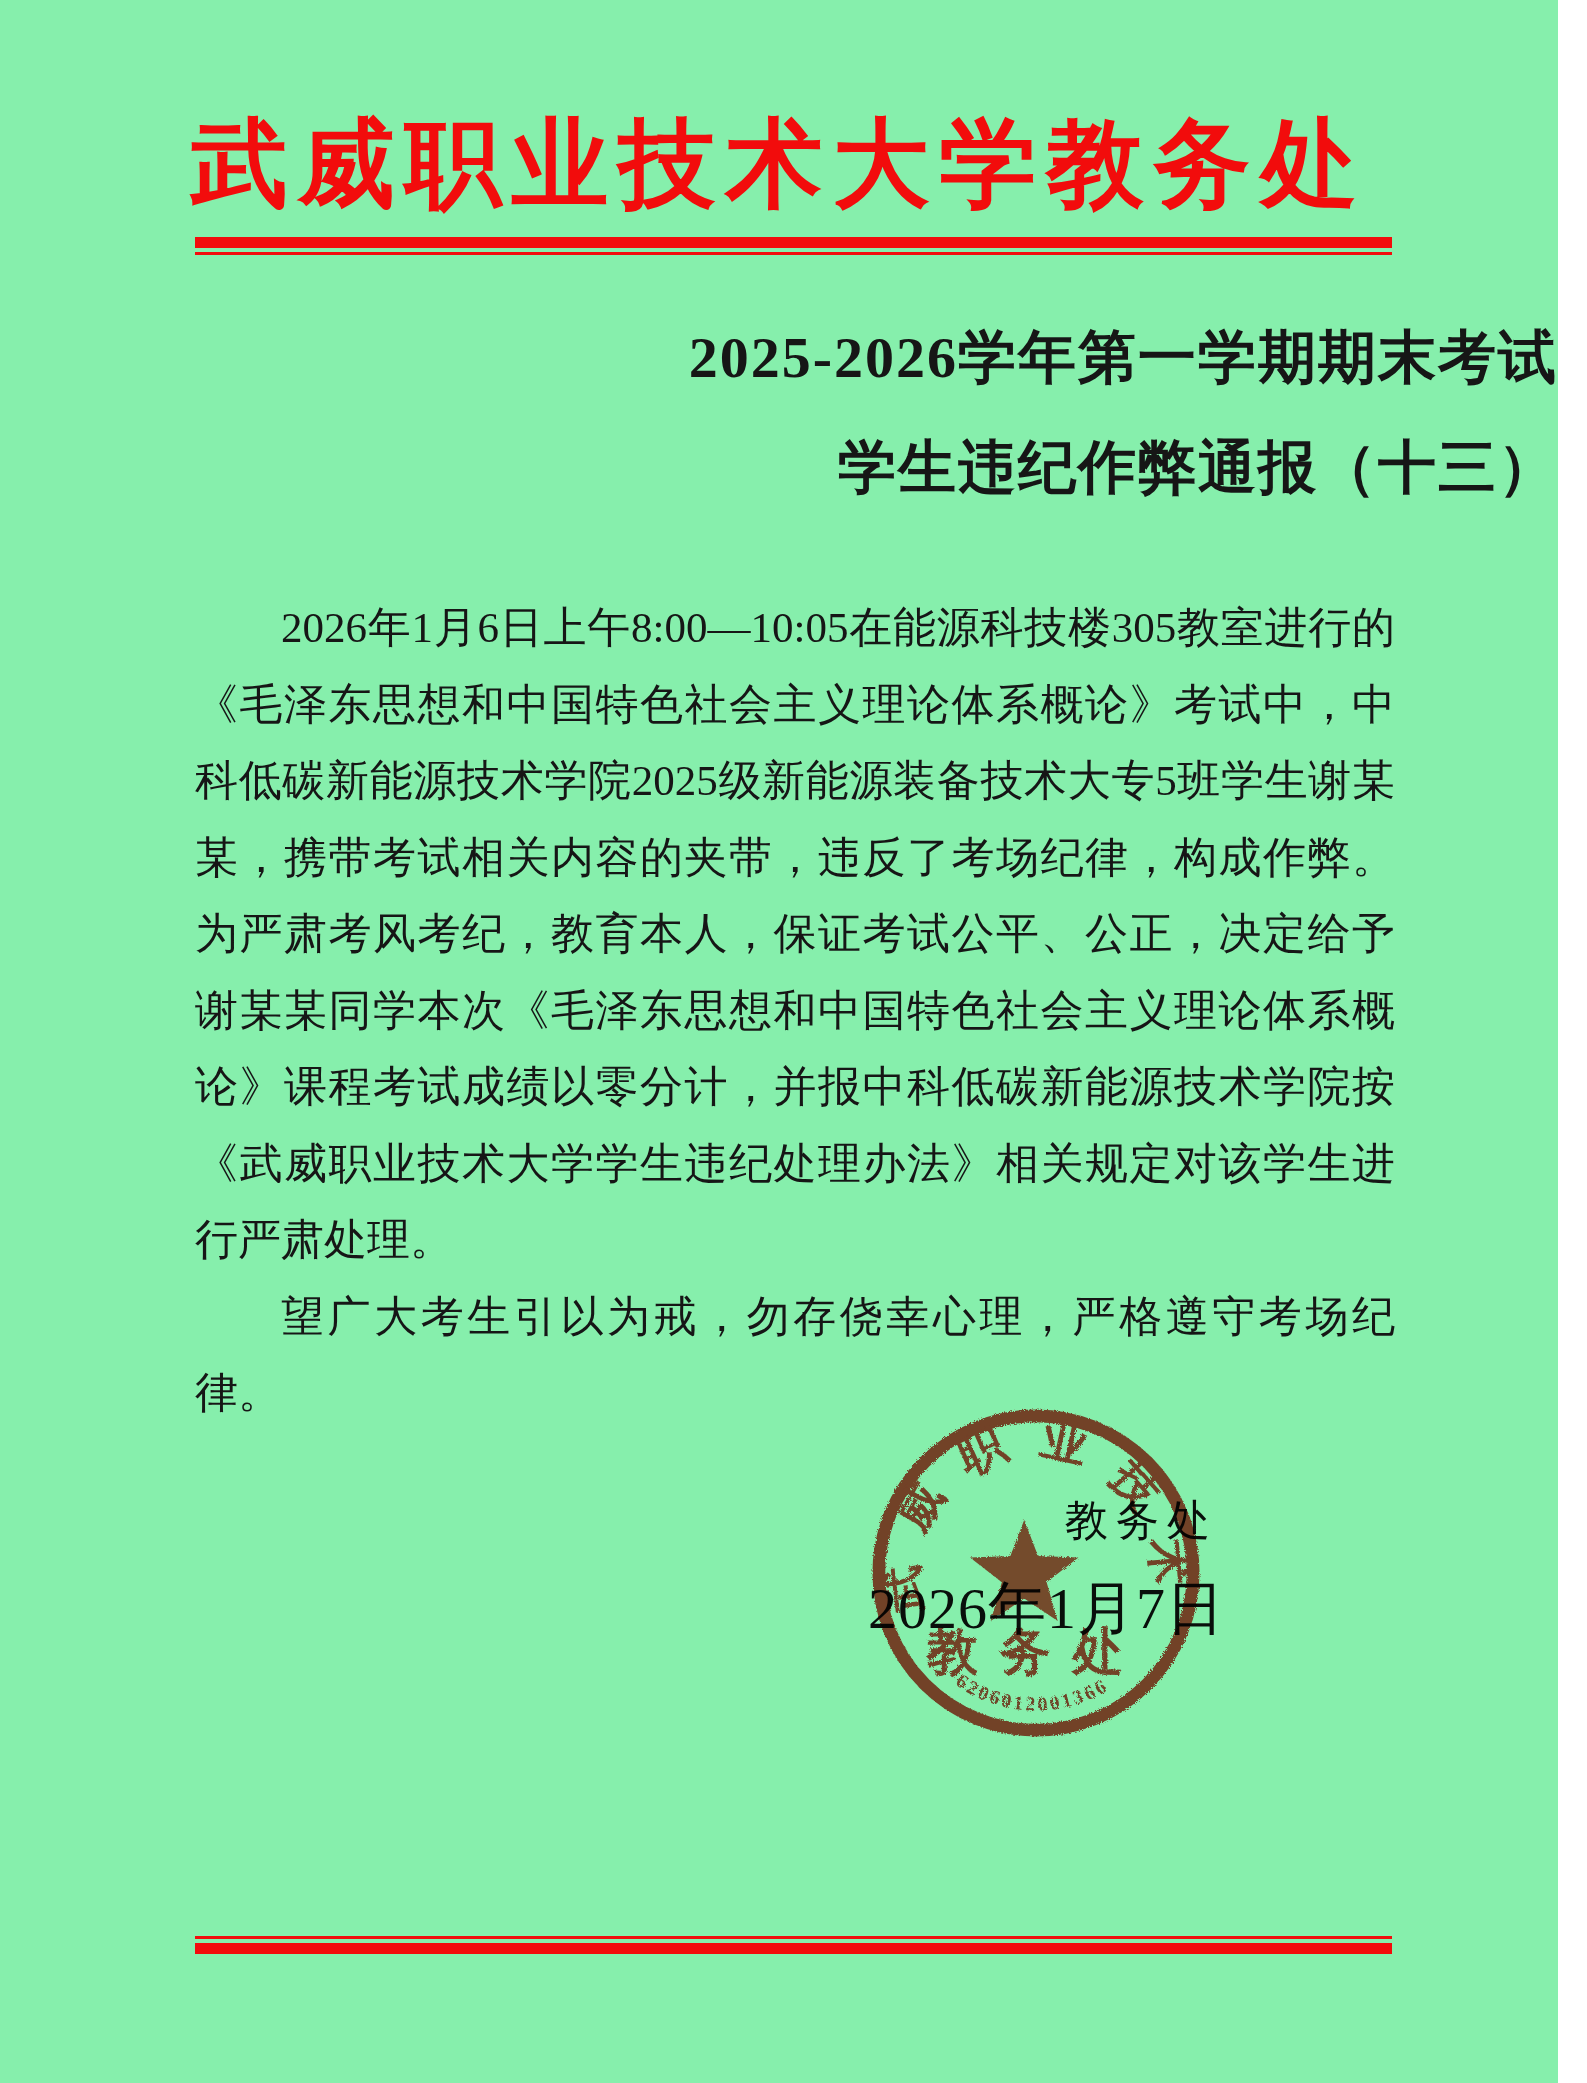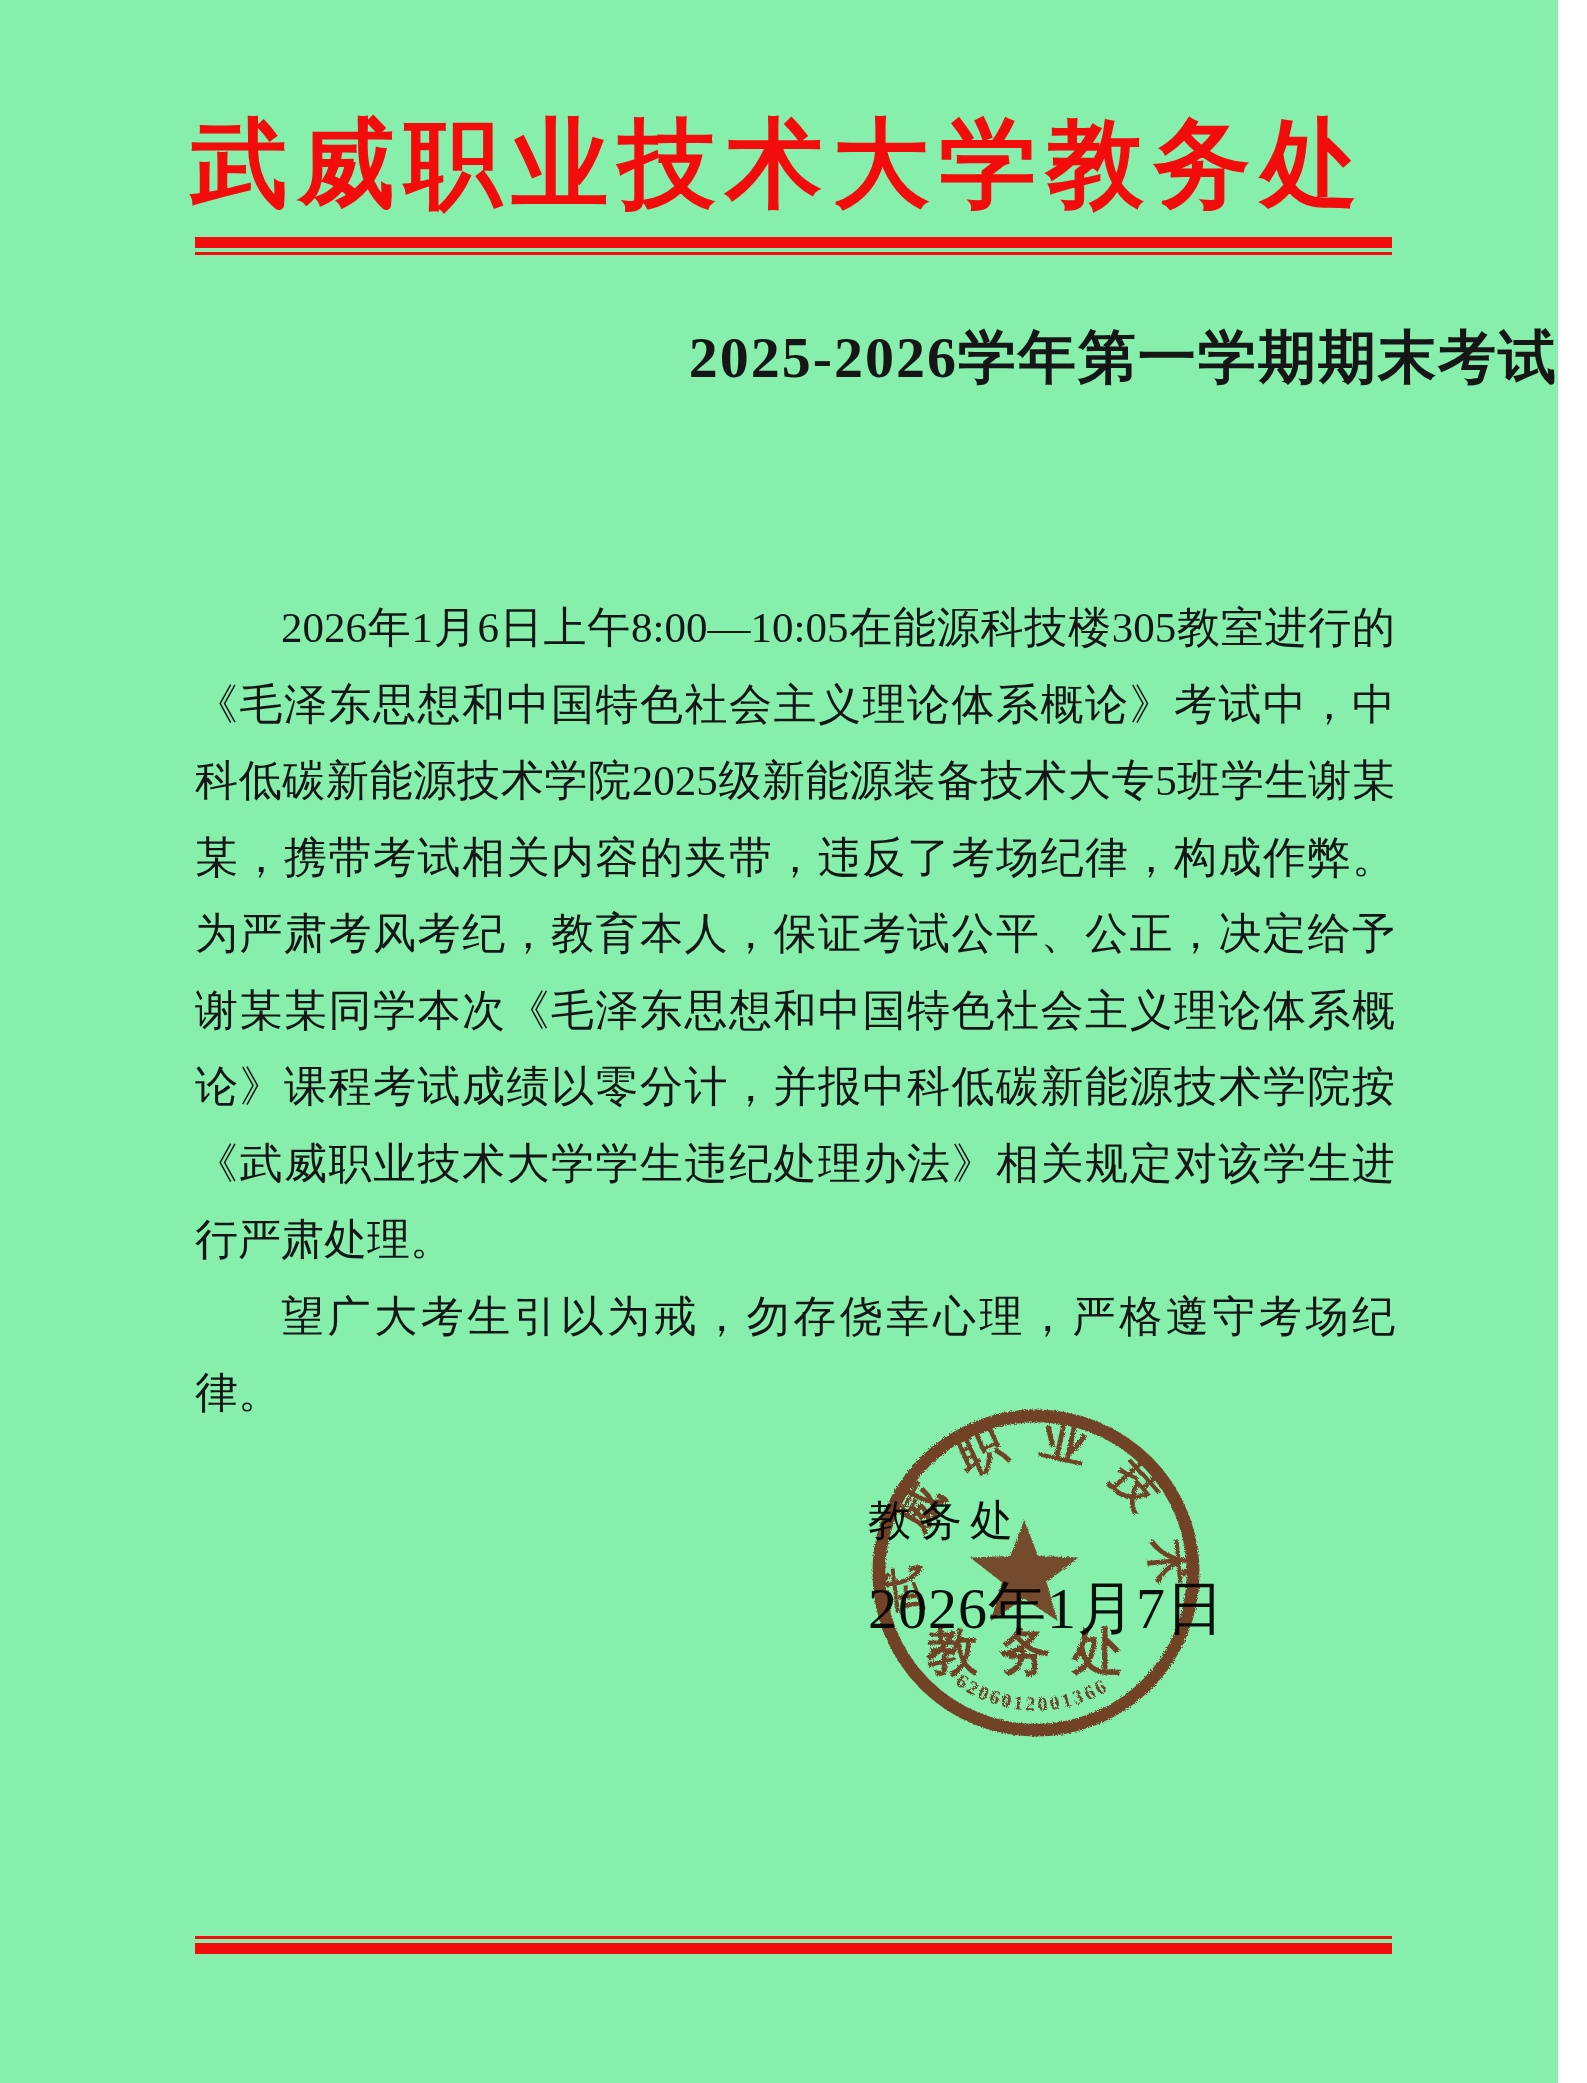--- a/index.html
+++ b/index.html
@@ -31,21 +31,21 @@
     letter-spacing:2px;
   }
   .body{
     position:absolute;top:590px;left:195px;width:1200px;
     font-size:43px;line-height:76.5px;color:var(--ink);
     text-align:justify;text-justify:inter-character;
   }
   .body p{margin:0;text-indent:2em;}
   .signature{
     position:absolute;left:868px;top:1492px;width:350px;
-    text-align:left;color:#101010;z-index:3;
+    text-align:right;color:#101010;z-index:3;
     mix-blend-mode:multiply;
   }
   .sig-office{font-size:43px;letter-spacing:8px;}
   .sig-date{font-size:58px;margin-top:20px;letter-spacing:1px;white-space:nowrap;}
   .stamp{
     position:absolute;left:869px;top:1406px;width:334px;height:334px;
     z-index:2;opacity:.93;mix-blend-mode:multiply;
   }
   .stamp text{font-family:"Liberation Serif","DejaVu Serif",serif;}
 </style>
@@ -54,20 +54,21 @@
 
 <div class="page" style="--accent: #f20c0c; --stamp: #d6372a; --ink: #161616;">
 
   <h1 class="org">武威职业技术大学教务处</h1>
 
   <div class="rule top-thick"></div>
   <div class="rule top-thin"></div>
 
   <div class="title">
     <div>2025-2026学年第一学期期末考试</div>
+    <div>学生违纪作弊通报（十三）</div>
   </div>
 
   <div class="body">
     <p>2026年1月6日上午8:00—10:05在能源科技楼305教室进行的《毛泽东思想和中国特色社会主义理论体系概论》考试中，中科低碳新能源技术学院2025级新能源装备技术大专5班学生谢某某，携带考试相关内容的夹带，违反了考场纪律，构成作弊。为严肃考风考纪，教育本人，保证考试公平、公正，决定给予谢某某同学本次《毛泽东思想和中国特色社会主义理论体系概论》课程考试成绩以零分计，并报中科低碳新能源技术学院按《武威职业技术大学学生违纪处理办法》相关规定对该学生进行严肃处理。</p>
     <p>望广大考生引以为戒，勿存侥幸心理，严格遵守考场纪律。</p>
   </div>
 
   <div class="signature">
     <div class="sig-office">教务处</div>
     <div class="sig-date">2026年1月7日</div>

